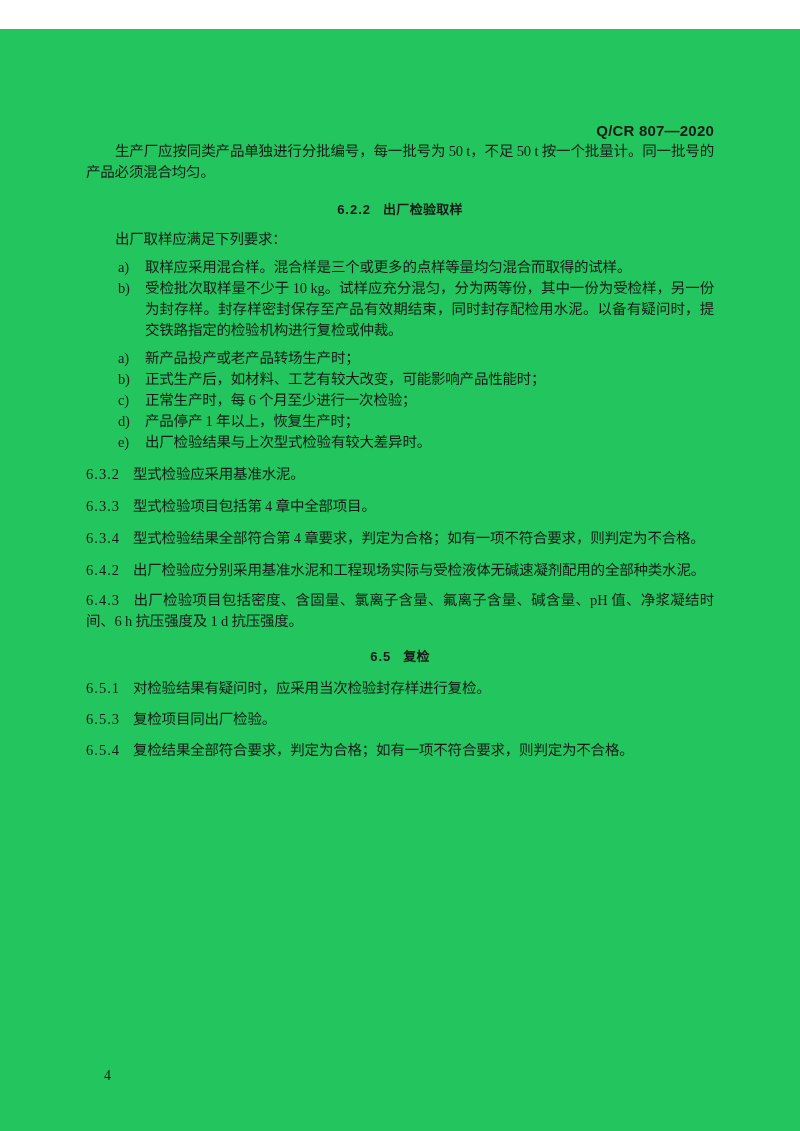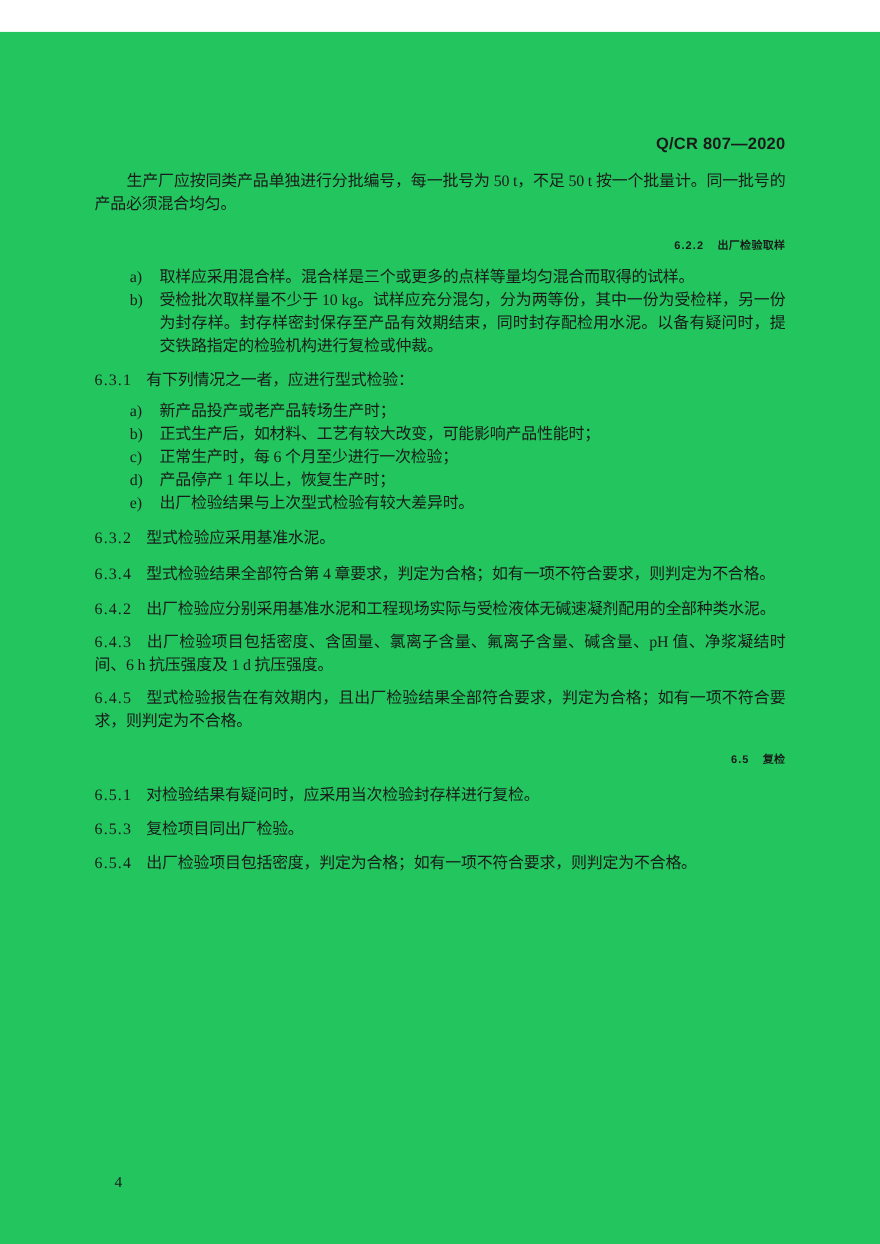--- a/index.html
+++ b/index.html
@@ -20,42 +20,42 @@
     top: 91px;
     right: 86px;
     font-family: "Liberation Sans", "DejaVu Sans", sans-serif;
     font-weight: bold;
     font-size: 15px;
     letter-spacing: 0.2px;
   }
   .content {
     position: absolute;
     left: 86px;
-    top: 126px;
+    top: 112px;
     width: 628px;
     text-align: justify;
     letter-spacing: -0.2px;
   }
   .para { margin: 10px 0 0 0; }
   .first { margin-top: 0; }
   .indent { text-indent: 2em; }
   .after-head { margin-top: 8px; }
   .clause { margin: 10px 0 0 0; }
   .clause .num, .h .num {
     display: inline-block;
     margin-right: 13px;
     letter-spacing: 1px;
   }
   .h {
     margin: 16px 0 0 0;
     font-family: "Liberation Sans", "DejaVu Sans", sans-serif;
     font-weight: bold;
-    font-size: 10px;
+    font-size: 13px;
     line-height: 22px;
-    text-align: right;
+    text-align: center;
     letter-spacing: 0.3px;
   }
   .h .num { margin-right: 12px; }
   .list { margin: 7px 0 0 0; }
   .li { display: flex; align-items: flex-start; }
   .li-label {
     flex: none;
     width: 27px;
     margin-left: 32px;
   }
@@ -73,34 +73,34 @@
 <div class="page">
 
   <div class="doc-code">Q/CR 807—2020</div>
 
   <div class="content">
 
     <p class="para indent first">生产厂应按同类产品单独进行分批编号，每一批号为 50 t，不足 50 t 按一个批量计。同一批号的产品必须混合均匀。</p>
 
     <h3 class="h"><span class="num">6.2.2</span><span>出厂检验取样</span></h3>
 
+    <p class="para indent after-head">出厂取样应满足下列要求：</p>
 
     <div class="list">
       <div class="li">
         <span class="li-label">a)</span>
         <span class="li-text">取样应采用混合样。混合样是三个或更多的点样等量均匀混合而取得的试样。</span>
       </div>
       <div class="li">
         <span class="li-label">b)</span>
         <span class="li-text">受检批次取样量不少于 10 kg。试样应充分混匀，分为两等份，其中一份为受检样，另一份为封存样。封存样密封保存至产品有效期结束，同时封存配检用水泥。以备有疑问时，提交铁路指定的检验机构进行复检或仲裁。</span>
       </div>
     </div>
 
 
-    <p class="clause after-head"><span class="num">6.3.1</span><span>有下列情况之一者，应进行型式检验：</span></p>
 
     <div class="list">
       <div class="li">
         <span class="li-label">a)</span>
         <span class="li-text">新产品投产或老产品转场生产时；</span>
       </div>
       <div class="li">
         <span class="li-label">b)</span>
         <span class="li-text">正式生产后，如材料、工艺有较大改变，可能影响产品性能时；</span>
       </div>
@@ -113,39 +113,39 @@
         <span class="li-text">产品停产 1 年以上，恢复生产时；</span>
       </div>
       <div class="li">
         <span class="li-label">e)</span>
         <span class="li-text">出厂检验结果与上次型式检验有较大差异时。</span>
       </div>
     </div>
 
     <p class="clause" style="margin-top:11px"><span class="num">6.3.2</span><span>型式检验应采用基准水泥。</span></p>
 
+    <p class="clause" style="margin-top:11px"><span class="num">6.3.3</span><span>型式检验项目包括第 4 章中全部项目。</span></p>
 
     <p class="clause" style="margin-top:11px"><span class="num">6.3.4</span><span>型式检验结果全部符合第 4 章要求，判定为合格；如有一项不符合要求，则判定为不合格。</span></p>
 
 
 
     <p class="clause" style="margin-top:11px"><span class="num">6.4.2</span><span>出厂检验应分别采用基准水泥和工程现场实际与受检液体无碱速凝剂配用的全部种类水泥。</span></p>
 
     <p class="clause" style="margin-top:9px"><span class="num">6.4.3</span><span>出厂检验项目包括密度、含固量、氯离子含量、氟离子含量、碱含量、pH 值、净浆凝结时间、6 h 抗压强度及 1 d 抗压强度。</span></p>
 
 
-    <p class="clause" style="margin-top:9px"><span class="num">6.4.5</span><span>型式检验报告在有效期内，且出厂检验结果全部符合要求，判定为合格；如有一项不符合要求，则判定为不合格。</span></p>
 
     <h3 class="h" style="margin-top:14px"><span class="num">6.5</span><span>复检</span></h3>
 
     <p class="clause after-head"><span class="num">6.5.1</span><span>对检验结果有疑问时，应采用当次检验封存样进行复检。</span></p>
 
 
     <p class="clause"><span class="num">6.5.3</span><span>复检项目同出厂检验。</span></p>
 
-    <p class="clause"><span class="num">6.5.4</span><span>出厂检验项目包括密度，判定为合格；如有一项不符合要求，则判定为不合格。</span></p>
+    <p class="clause"><span class="num">6.5.4</span><span>复检结果全部符合要求，判定为合格；如有一项不符合要求，则判定为不合格。</span></p>
 
 
   </div>
 
   <div class="page-number">4</div>
 
 </div>
 
 </body></html>

